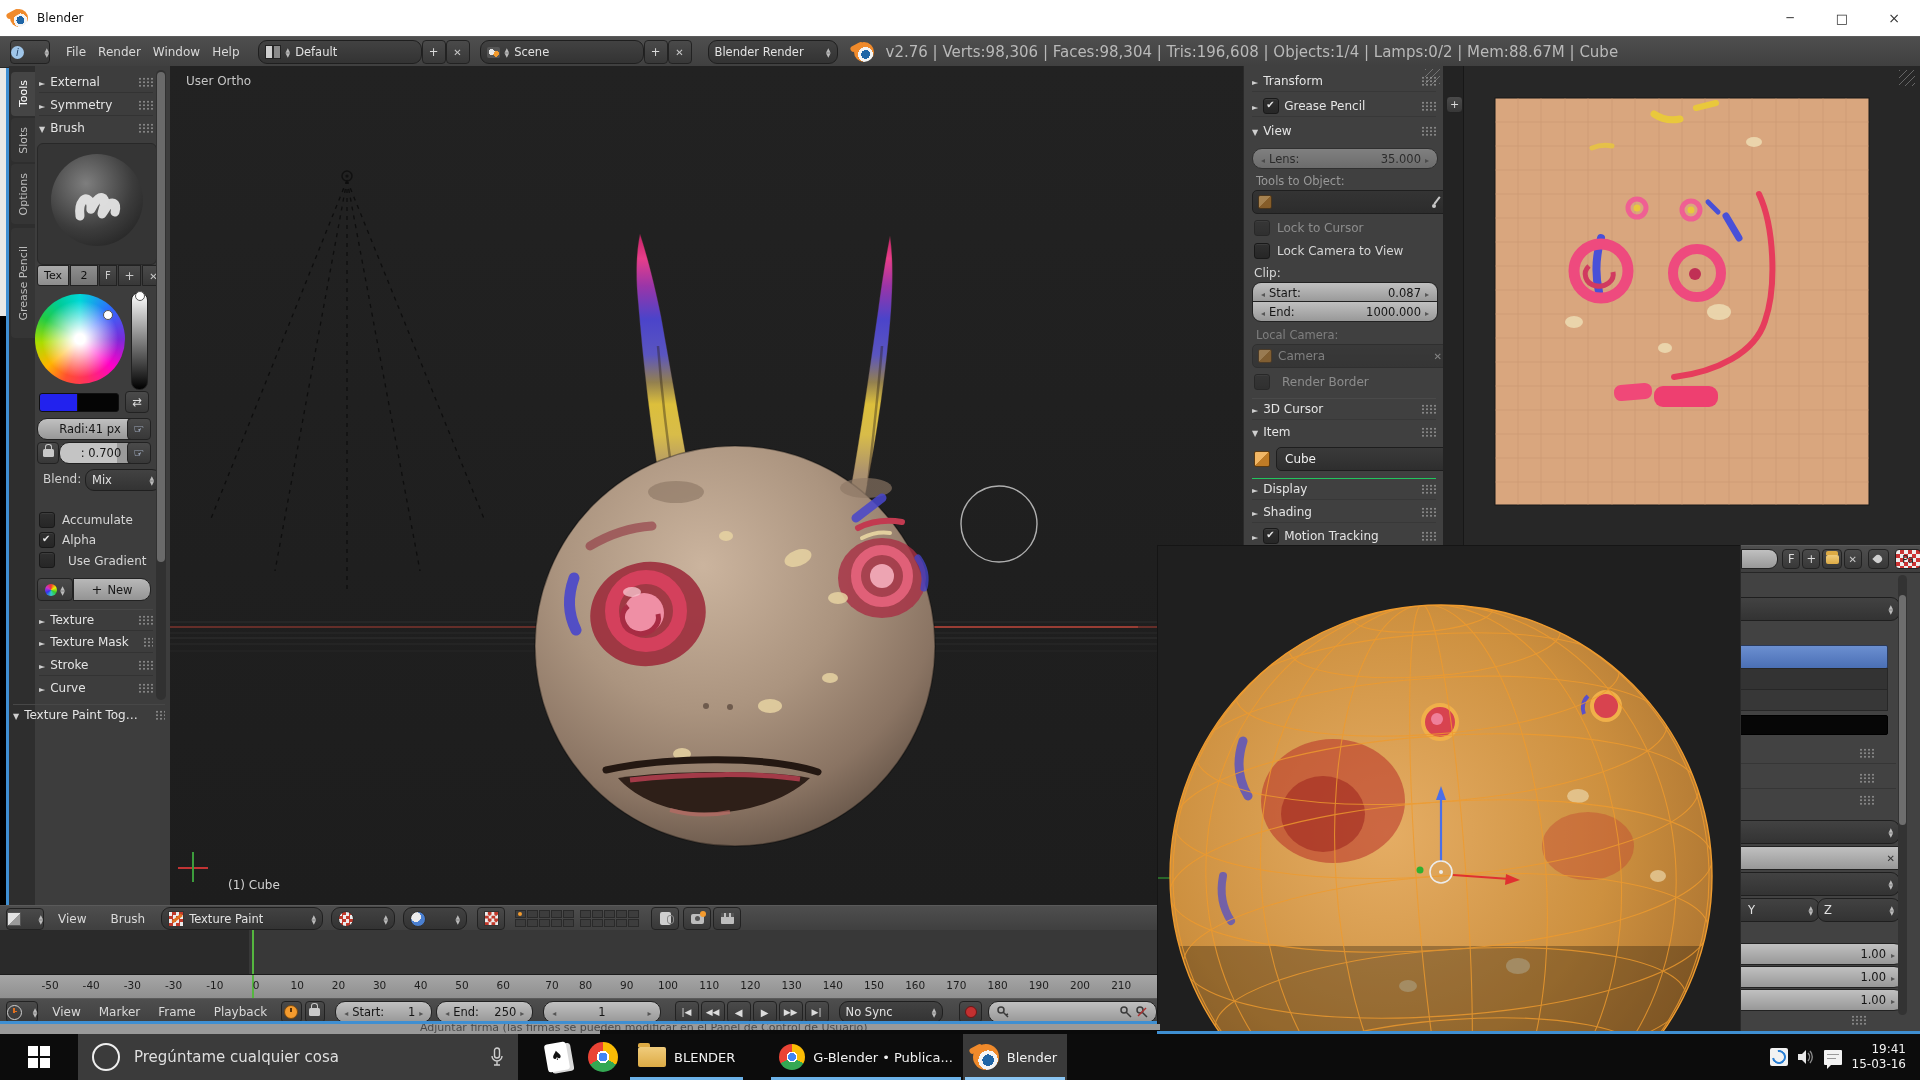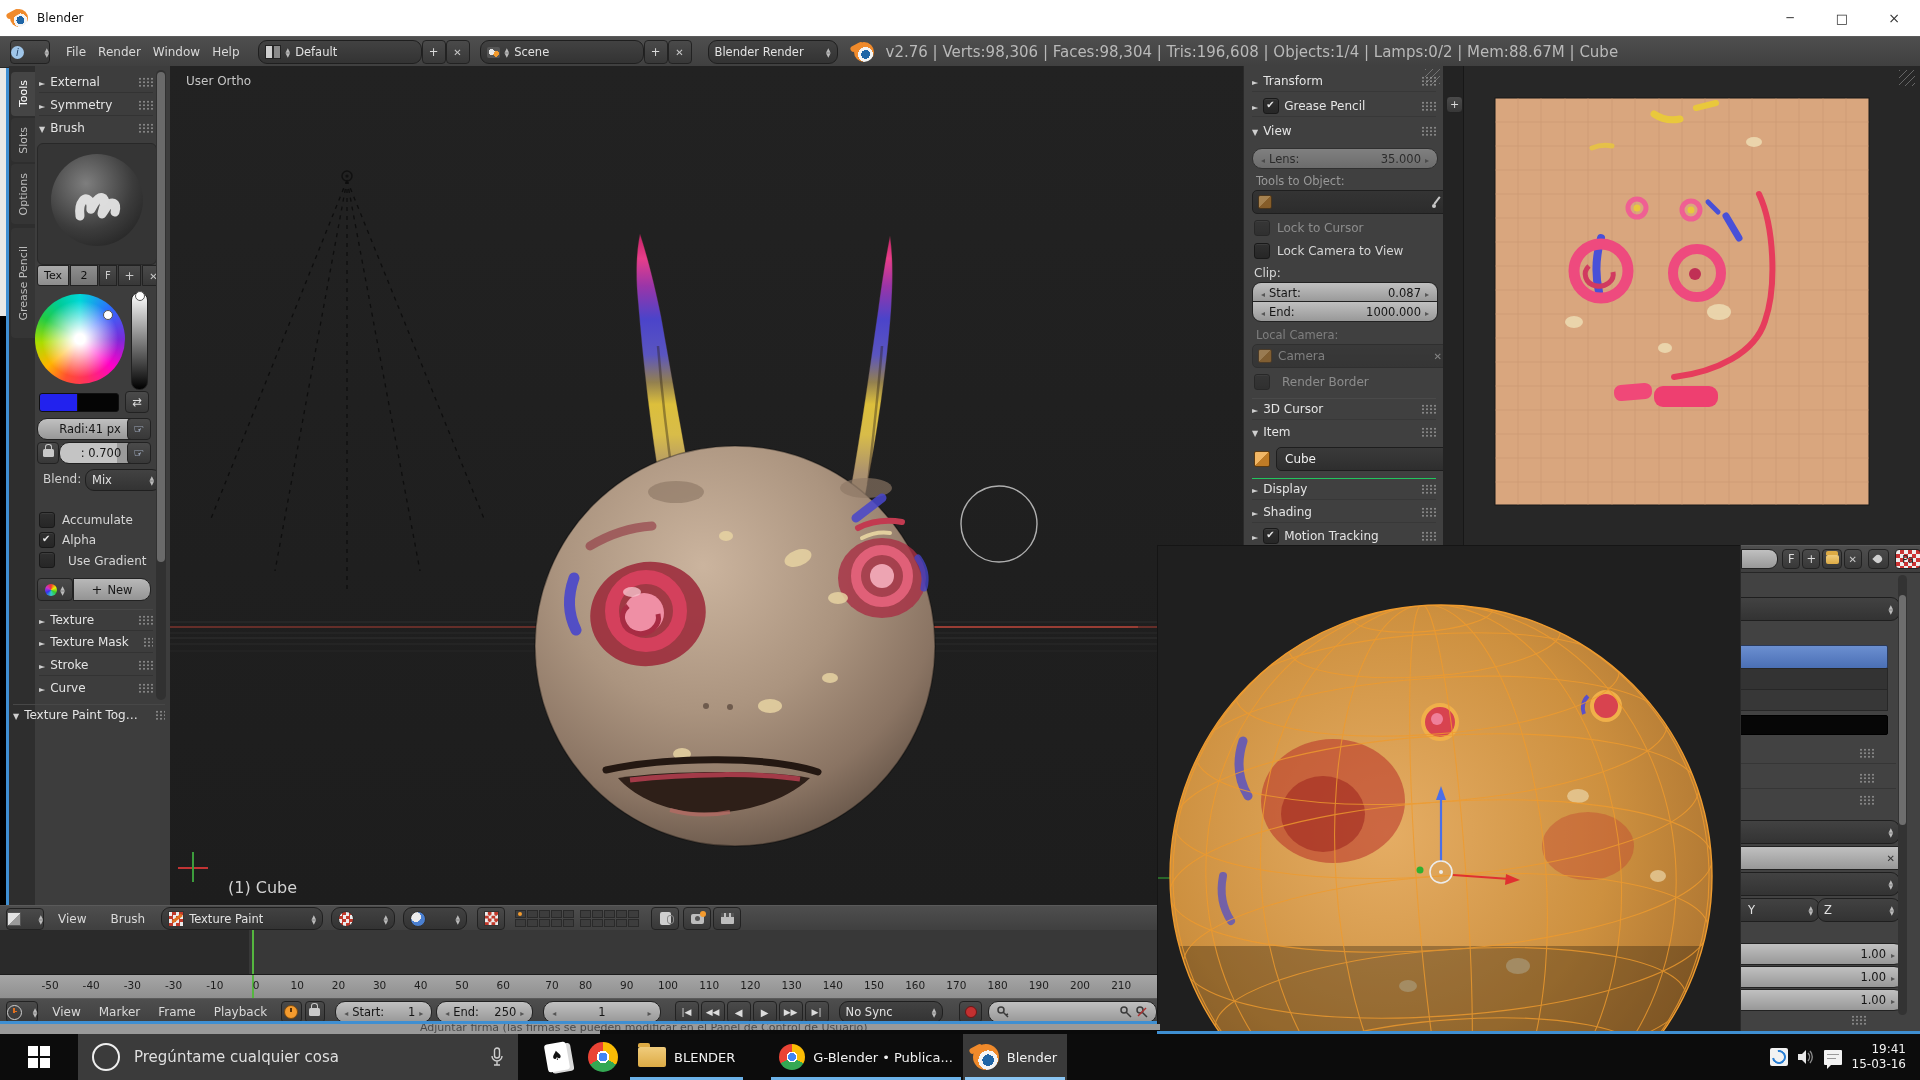--- a/index.html
+++ b/index.html
@@ -205,21 +205,21 @@
     </g>
 
     <circle cx="829" cy="458" r="38" fill="none" stroke="#c8c8c8" stroke-width="1.4" opacity=".85"></circle>
 
     <g>
       <line x1="8" y1="802" x2="38" y2="802" stroke="#c23434" stroke-width="2"></line>
       <line x1="23" y1="816" x2="23" y2="786" stroke="#3c9c3c" stroke-width="2"></line>
     </g>
   </svg>
   <span class="abs" style="left:16px;top:8px;color:#c6c6c6;font-size:12px;">User Ortho</span>
-  <span class="abs" style="left:58px;top:812px;color:#d2d2d2;font-size:16px;">(1) Cube</span>
+  <span class="abs" style="left:58px;top:812px;color:#d2d2d2;font-size:12px;">(1) Cube</span>
 </div>
 
 <div class="abs" style="left:1463px;top:66px;width:457px;height:479px;background:#272727;border-left:1px solid #171717;overflow:hidden;">
   <svg width="457" height="479" viewBox="0 0 457 479">
     <rect x="31" y="32" width="374" height="407" fill="#d9a67e" stroke="#191919"></rect>
     <g stroke="#c3916a" stroke-width="0.7" opacity="0.6">
       <path d="M54,32V439M77,32V439M101,32V439M124,32V439M148,32V439M171,32V439M195,32V439M218,32V439M241,32V439M265,32V439M288,32V439M312,32V439M335,32V439M359,32V439M382,32V439"></path>
       <path d="M31,56H405M31,80H405M31,104H405M31,128H405M31,152H405M31,176H405M31,200H405M31,224H405M31,248H405M31,272H405M31,296H405M31,320H405M31,344H405M31,368H405M31,392H405M31,416H405"></path>
     </g>
     <g>

